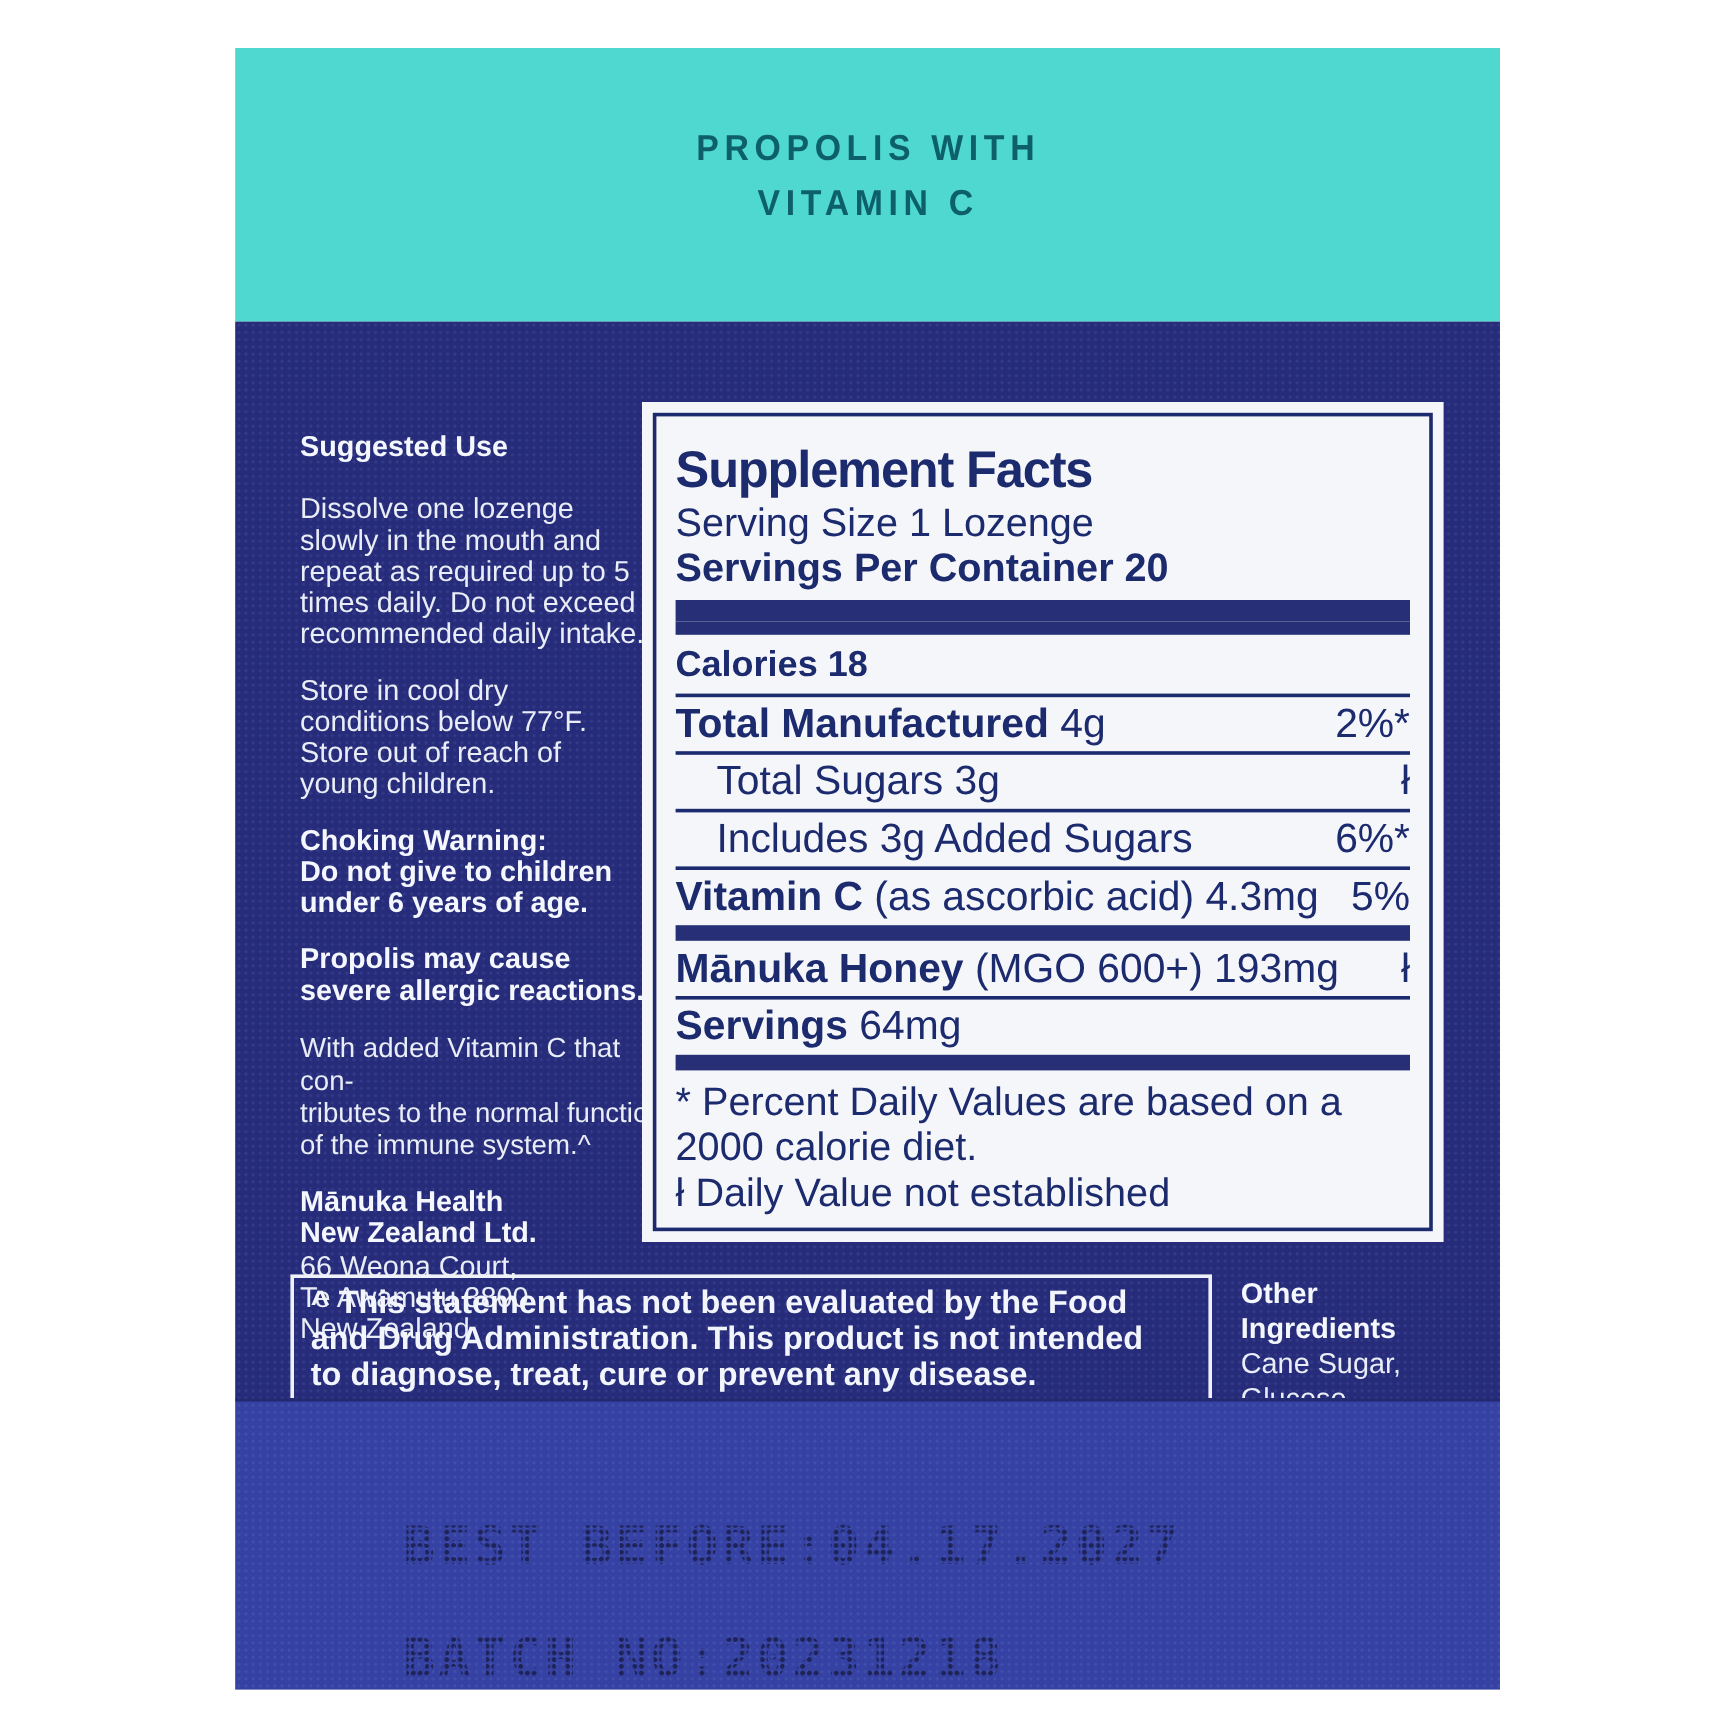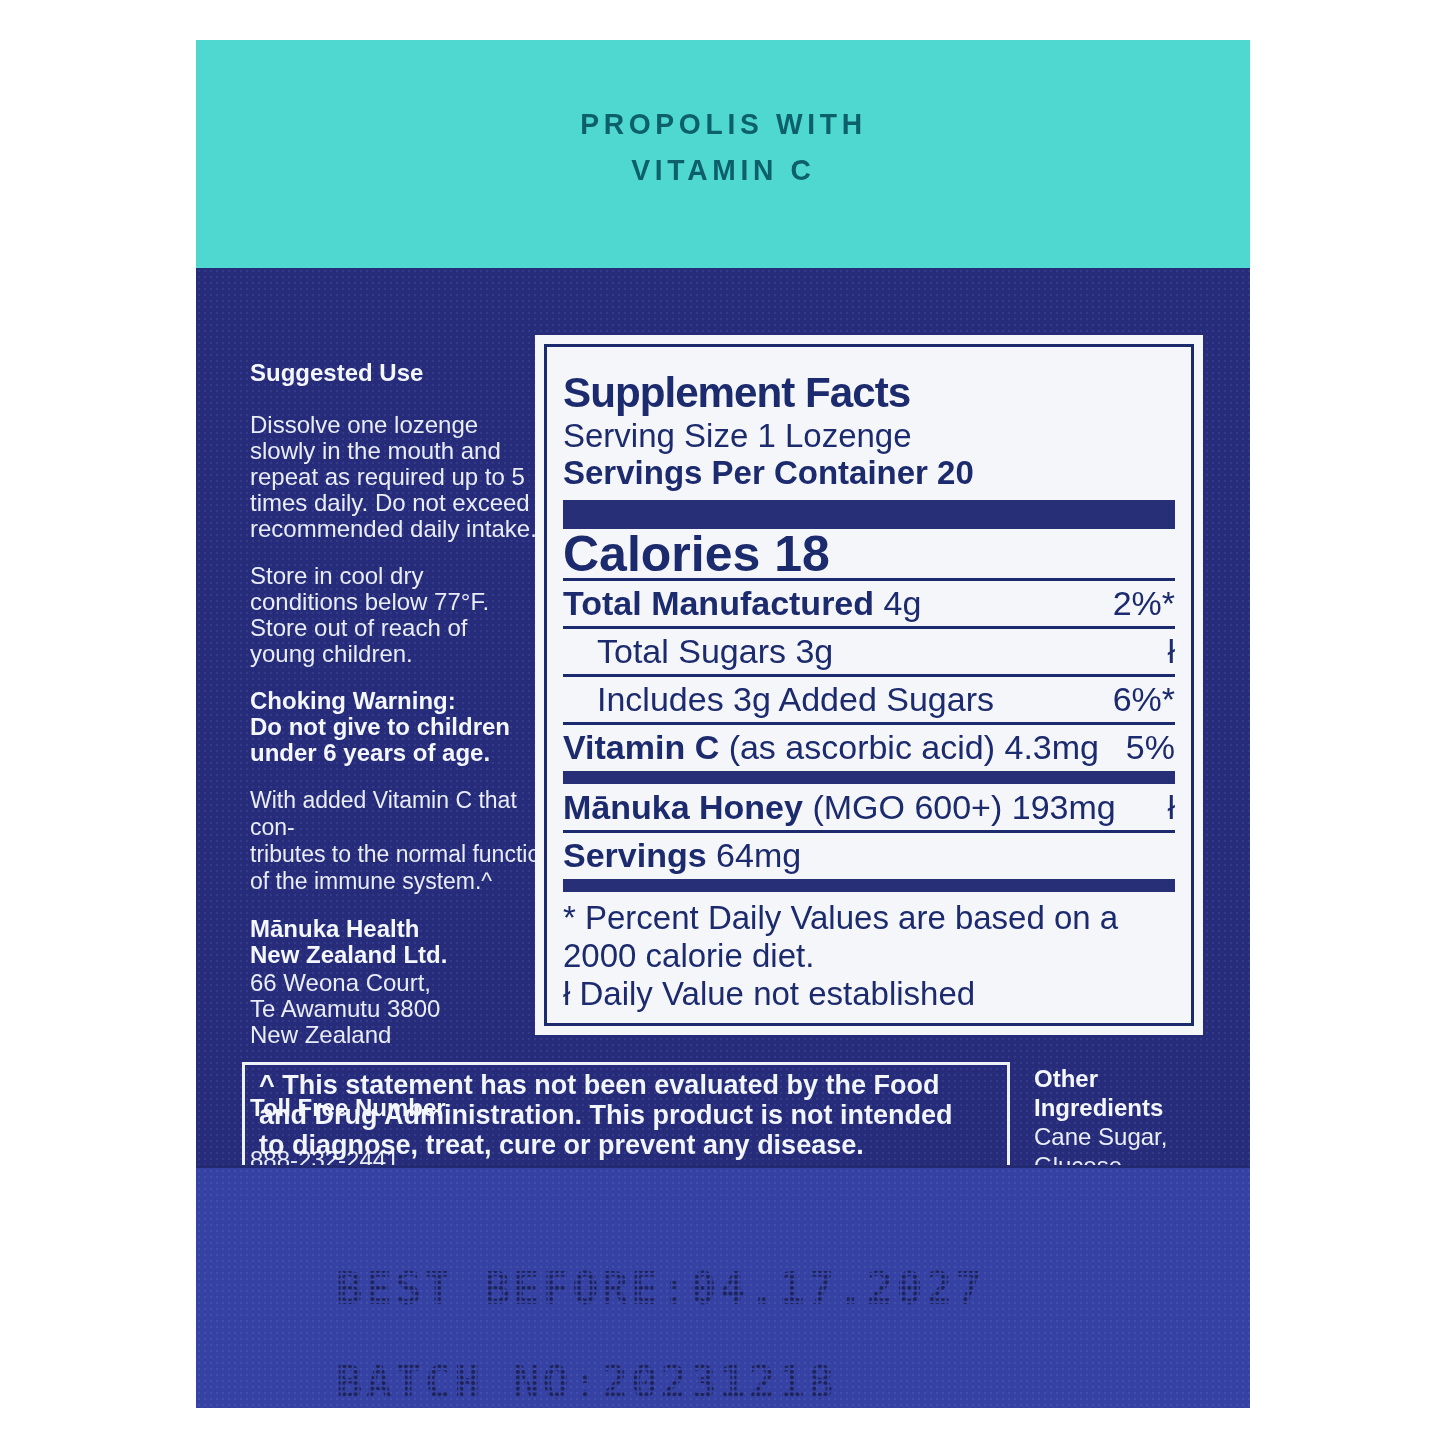--- a/index.html
+++ b/index.html
@@ -41,21 +41,21 @@
   .f-title{font-size:43px; font-weight:700; letter-spacing:-1px; line-height:50px; transform-origin:left; transform:scaleX(.98);}
   .f-serving{font-size:33px; line-height:37px;}
   .f-servings{font-size:33px; line-height:37px; font-weight:700;}
   .bar{background:var(--bar);}
   .bar-lg{height:18px; margin-top:9px;}
   .bar-md{height:11px;}
   .bar-sm{height:13px; margin:1px 0;}
   .hair{border-top:3px solid var(--factsText);}
   .f-colrow{display:flex; justify-content:space-between; align-items:baseline;
     font-size:28px; font-weight:700; padding:8px 0 7px;}
-  .f-cal{font-size:50px; font-weight:700; line-height:44px; padding:3px 0 2px;}
+  .f-cal{font-size:30px; font-weight:700; line-height:44px; padding:3px 0 2px;}
   .f-row{display:flex; justify-content:space-between; align-items:baseline;
     font-size:34px; line-height:38px; padding:3px 0 4px;}
   .f-row .b{font-weight:700;}
   .f-row.indent{padding-left:34px;}
   .f-dv{font-weight:400; margin-left:12px; white-space:nowrap;}
   .f-foot{font-size:33px; line-height:38px; white-space:pre-line; margin-top:7px;}
   .f-foot2{font-size:33px; line-height:38px; white-space:pre-line;}
 
   
   .disclaimer-box{position:absolute; left:46px; top:794px; width:768px;
@@ -99,20 +99,22 @@
 times daily. Do not exceed
 recommended daily intake.</span>
       </div>
       <div class="blk">Store in cool dry
 conditions below 77°F.
 Store out of reach of
 young children.</div>
       <div class="blk hdr-line">Choking Warning:
 Do not give to children
 under 6 years of age.</div>
+      <div class="blk hdr-line">Propolis may cause
+severe allergic reactions.</div>
       <div class="blk small">With added Vitamin C that con-
 tributes to the normal function
 of the immune system.^</div>
       <div class="blk hdr-line" style="margin-bottom:2px;">Mānuka Health
 New Zealand Ltd.</div>
       <div class="blk">66 Weona Court,
 Te Awamutu 3800
 New Zealand</div>
       <div class="blk" style="margin-bottom:22px;">
         <span class="b">Toll Free Number</span><br>

